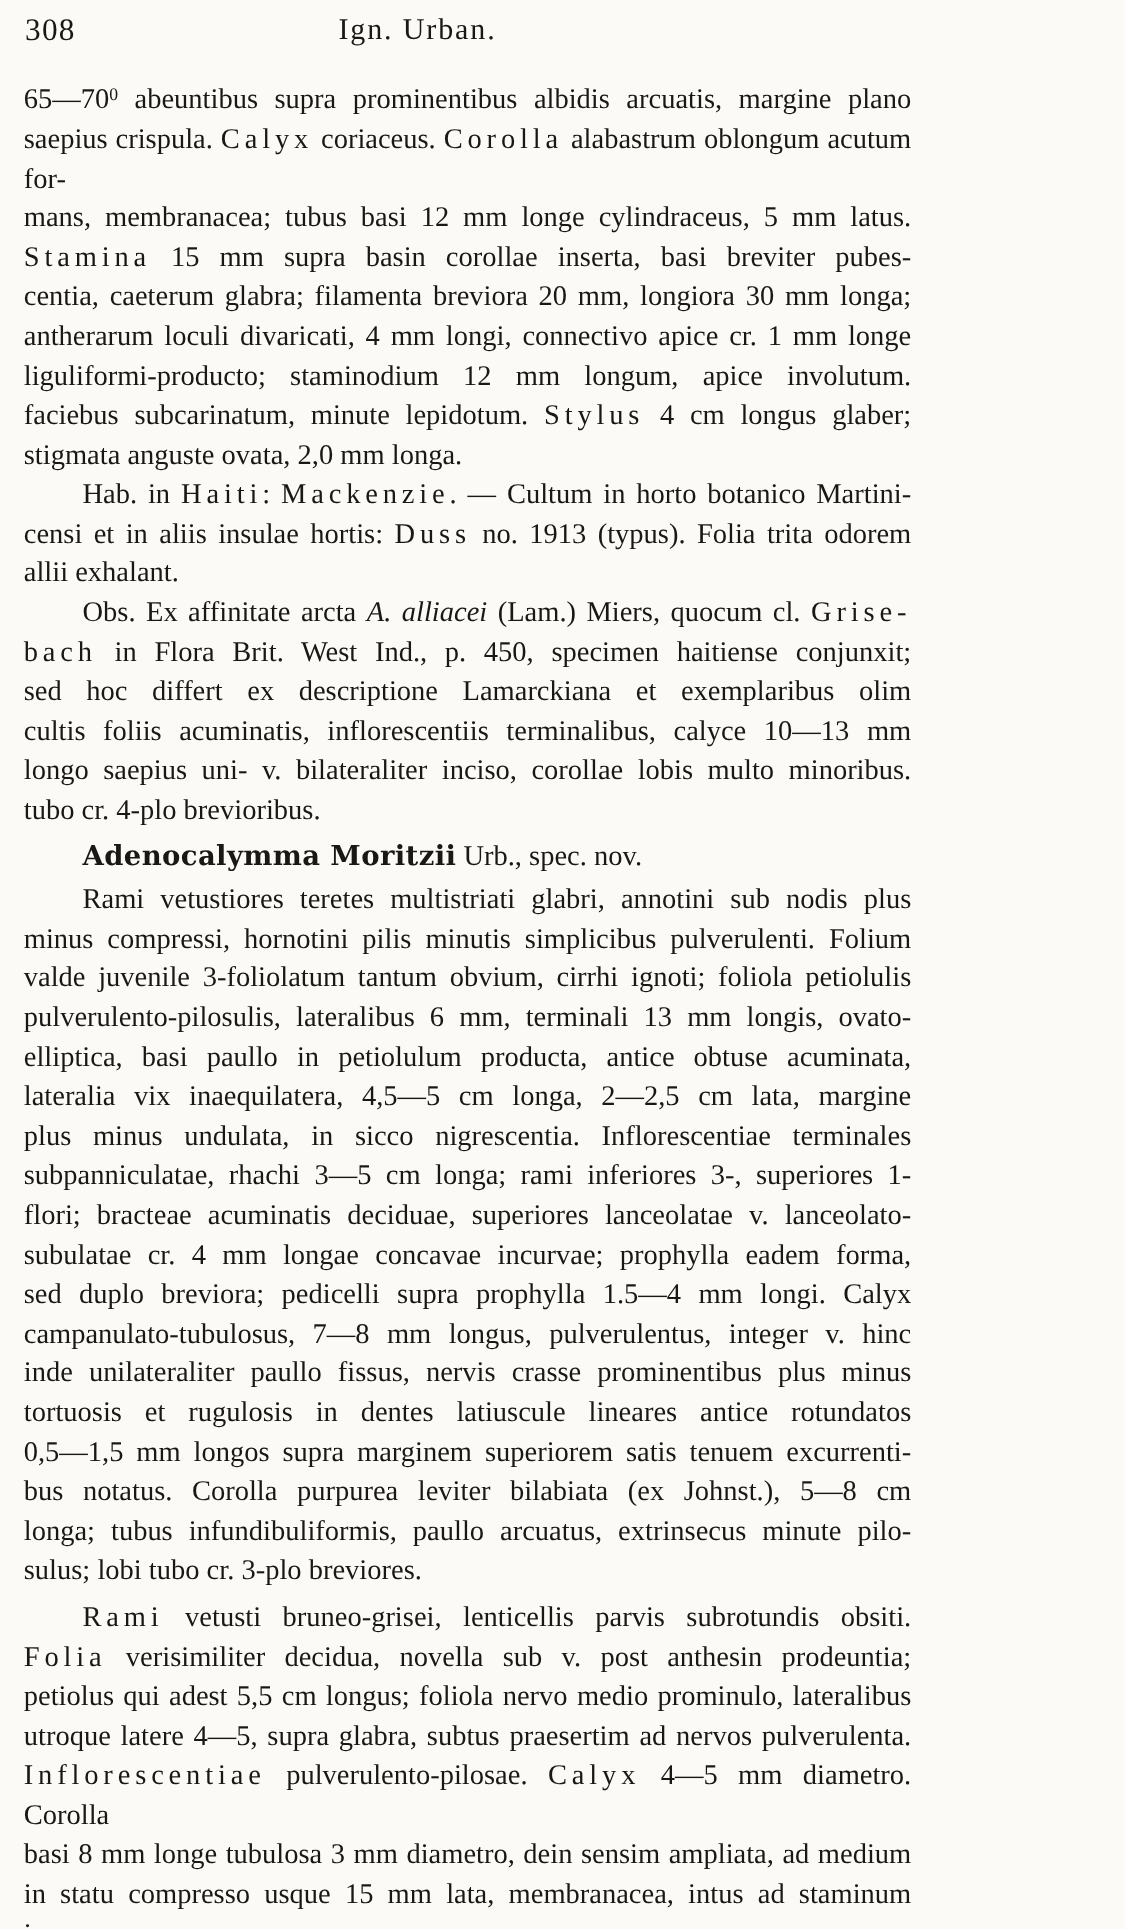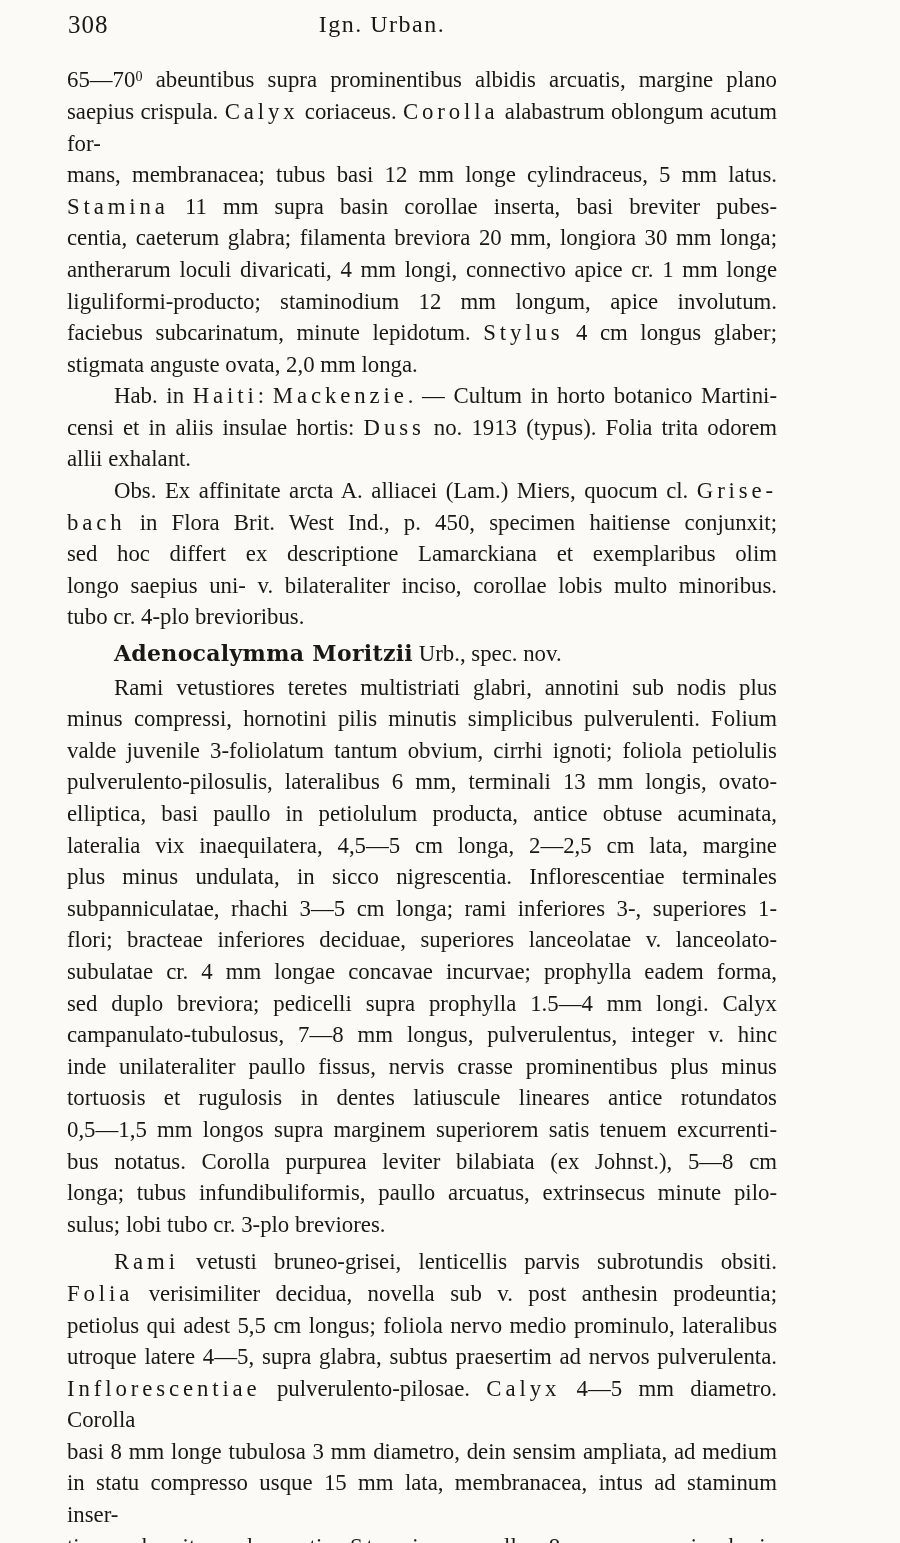--- a/index.html
+++ b/index.html
@@ -8,21 +8,20 @@
   .page {
     position:relative;
     width:756px; height:1543px;
     overflow:hidden;
     background:var(--paper);
     color:var(--ink);
     padding:9px 27px 0 19px;
     font-family:"Liberation Serif","DejaVu Serif",serif;
     font-size:22.8px;
     line-height:31.6px;
-    margin-left:48px;
   }
   header { position:relative; height:33px; margin-bottom:19px; }
   .pagenum {
     position:absolute; left:1px; top:0;
     font-size:25px; letter-spacing:1px;
   }
   .runtitle {
     display:block; text-align:center;
     transform:translateX(-40px);
     font-size:24px; letter-spacing:1.5px;
@@ -31,21 +30,21 @@
     text-align:justify;
     text-align-last:justify;
     white-space:normal;
   }
   .line.endline { text-align-last:left; }
   .line.indent { text-indent:47px; }
   .para.gap { margin-top:6px; }
   .para.headpara { margin:5px 0 2px; }
   .s-n  { }
   .s-sp { letter-spacing:0.17em; }
-  .s-i  { }
+  .s-i  { font-style:italic; }
   .s-b  {
     font-weight:700;
     font-family:"DejaVu Serif","Liberation Serif",serif;
     font-size:22px;
     letter-spacing:0.3px;
   }
   .s-sup {
     vertical-align:0.45em;
     font-size:0.62em;
     letter-spacing:0;
@@ -57,52 +56,53 @@
 <div class="page">
   <header>
     <span class="pagenum">308</span>
     <span class="runtitle">Ign. Urban.</span>
   </header>
   <main>
       <div class="para">
         <div class="line"><span class="s-n">65—70</span><span class="s-sup">0</span><span class="s-n"> abeuntibus supra prominentibus albidis arcuatis, margine plano</span></div>
         <div class="line"><span class="s-n">saepius crispula. </span><span class="s-sp">Calyx</span><span class="s-n"> coriaceus. </span><span class="s-sp">Corolla</span><span class="s-n"> alabastrum oblongum acutum for-</span></div>
         <div class="line"><span class="s-n">mans, membranacea; tubus basi 12 mm longe cylindraceus, 5 mm latus.</span></div>
-        <div class="line"><span class="s-sp">Stamina</span><span class="s-n"> 11 mm supra basin corollae inserta, basi breviter pubes-</span></div>
+        <div class="line"><span class="s-sp">Stamina</span><span class="s-n"> 15 mm supra basin corollae inserta, basi breviter pubes-</span></div>
         <div class="line"><span class="s-n">centia, caeterum glabra; filamenta breviora 20 mm, longiora 30 mm longa;</span></div>
         <div class="line"><span class="s-n">antherarum loculi divaricati, 4 mm longi, connectivo apice cr. 1 mm longe</span></div>
         <div class="line"><span class="s-n">liguliformi-producto; staminodium 12 mm longum, apice involutum.</span></div>
         <div class="line"><span class="s-n">faciebus subcarinatum, minute lepidotum. </span><span class="s-sp">Stylus</span><span class="s-n"> 4 cm longus glaber;</span></div>
         <div class="line endline"><span class="s-n">stigmata anguste ovata, 2,0 mm longa.</span></div>
       </div>
       <div class="para">
         <div class="line indent"><span class="s-n">Hab. in </span><span class="s-sp">Haiti</span><span class="s-n">: </span><span class="s-sp">Mackenzie</span><span class="s-n">. — Cultum in horto botanico Martini-</span></div>
         <div class="line"><span class="s-n">censi et in aliis insulae hortis: </span><span class="s-sp">Duss</span><span class="s-n"> no. 1913 (typus). Folia trita odorem</span></div>
         <div class="line endline"><span class="s-n">allii exhalant.</span></div>
       </div>
       <div class="para">
         <div class="line indent"><span class="s-n">Obs. Ex affinitate arcta </span><span class="s-i">A. alliacei</span><span class="s-n"> (Lam.) Miers, quocum cl. </span><span class="s-sp">Grise-</span></div>
         <div class="line"><span class="s-sp">bach</span><span class="s-n"> in Flora Brit. West Ind., p. 450, specimen haitiense conjunxit;</span></div>
         <div class="line"><span class="s-n">sed hoc differt ex descriptione Lamarckiana et exemplaribus olim</span></div>
+        <div class="line"><span class="s-n">cultis foliis acuminatis, inflorescentiis terminalibus, calyce 10—13 mm</span></div>
         <div class="line"><span class="s-n">longo saepius uni- v. bilateraliter inciso, corollae lobis multo minoribus.</span></div>
         <div class="line endline"><span class="s-n">tubo cr. 4-plo brevioribus.</span></div>
       </div>
       <div class="para gap headpara">
         <div class="line indent endline"><span class="s-b">Adenocalymma Moritzii</span><span class="s-n"> Urb., spec. nov.</span></div>
       </div>
       <div class="para">
         <div class="line indent"><span class="s-n">Rami vetustiores teretes multistriati glabri, annotini sub nodis plus</span></div>
         <div class="line"><span class="s-n">minus compressi, hornotini pilis minutis simplicibus pulverulenti. Folium</span></div>
         <div class="line"><span class="s-n">valde juvenile 3-foliolatum tantum obvium, cirrhi ignoti; foliola petiolulis</span></div>
         <div class="line"><span class="s-n">pulverulento-pilosulis, lateralibus 6 mm, terminali 13 mm longis, ovato-</span></div>
         <div class="line"><span class="s-n">elliptica, basi paullo in petiolulum producta, antice obtuse acuminata,</span></div>
         <div class="line"><span class="s-n">lateralia vix inaequilatera, 4,5—5 cm longa, 2—2,5 cm lata, margine</span></div>
         <div class="line"><span class="s-n">plus minus undulata, in sicco nigrescentia. Inflorescentiae terminales</span></div>
         <div class="line"><span class="s-n">subpanniculatae, rhachi 3—5 cm longa; rami inferiores 3-, superiores 1-</span></div>
-        <div class="line"><span class="s-n">flori; bracteae inferiores deciduae, superiores lanceolatae v. lanceolato-</span></div>
+        <div class="line"><span class="s-n">flori; bracteae acuminatis deciduae, superiores lanceolatae v. lanceolato-</span></div>
         <div class="line"><span class="s-n">subulatae cr. 4 mm longae concavae incurvae; prophylla eadem forma,</span></div>
         <div class="line"><span class="s-n">sed duplo breviora; pedicelli supra prophylla 1.5—4 mm longi. Calyx</span></div>
         <div class="line"><span class="s-n">campanulato-tubulosus, 7—8 mm longus, pulverulentus, integer v. hinc</span></div>
         <div class="line"><span class="s-n">inde unilateraliter paullo fissus, nervis crasse prominentibus plus minus</span></div>
         <div class="line"><span class="s-n">tortuosis et rugulosis in dentes latiuscule lineares antice rotundatos</span></div>
         <div class="line"><span class="s-n">0,5—1,5 mm longos supra marginem superiorem satis tenuem excurrenti-</span></div>
         <div class="line"><span class="s-n">bus notatus. Corolla purpurea leviter bilabiata (ex Johnst.), 5—8 cm</span></div>
         <div class="line"><span class="s-n">longa; tubus infundibuliformis, paullo arcuatus, extrinsecus minute pilo-</span></div>
         <div class="line endline"><span class="s-n">sulus; lobi tubo cr. 3-plo breviores.</span></div>
       </div>

